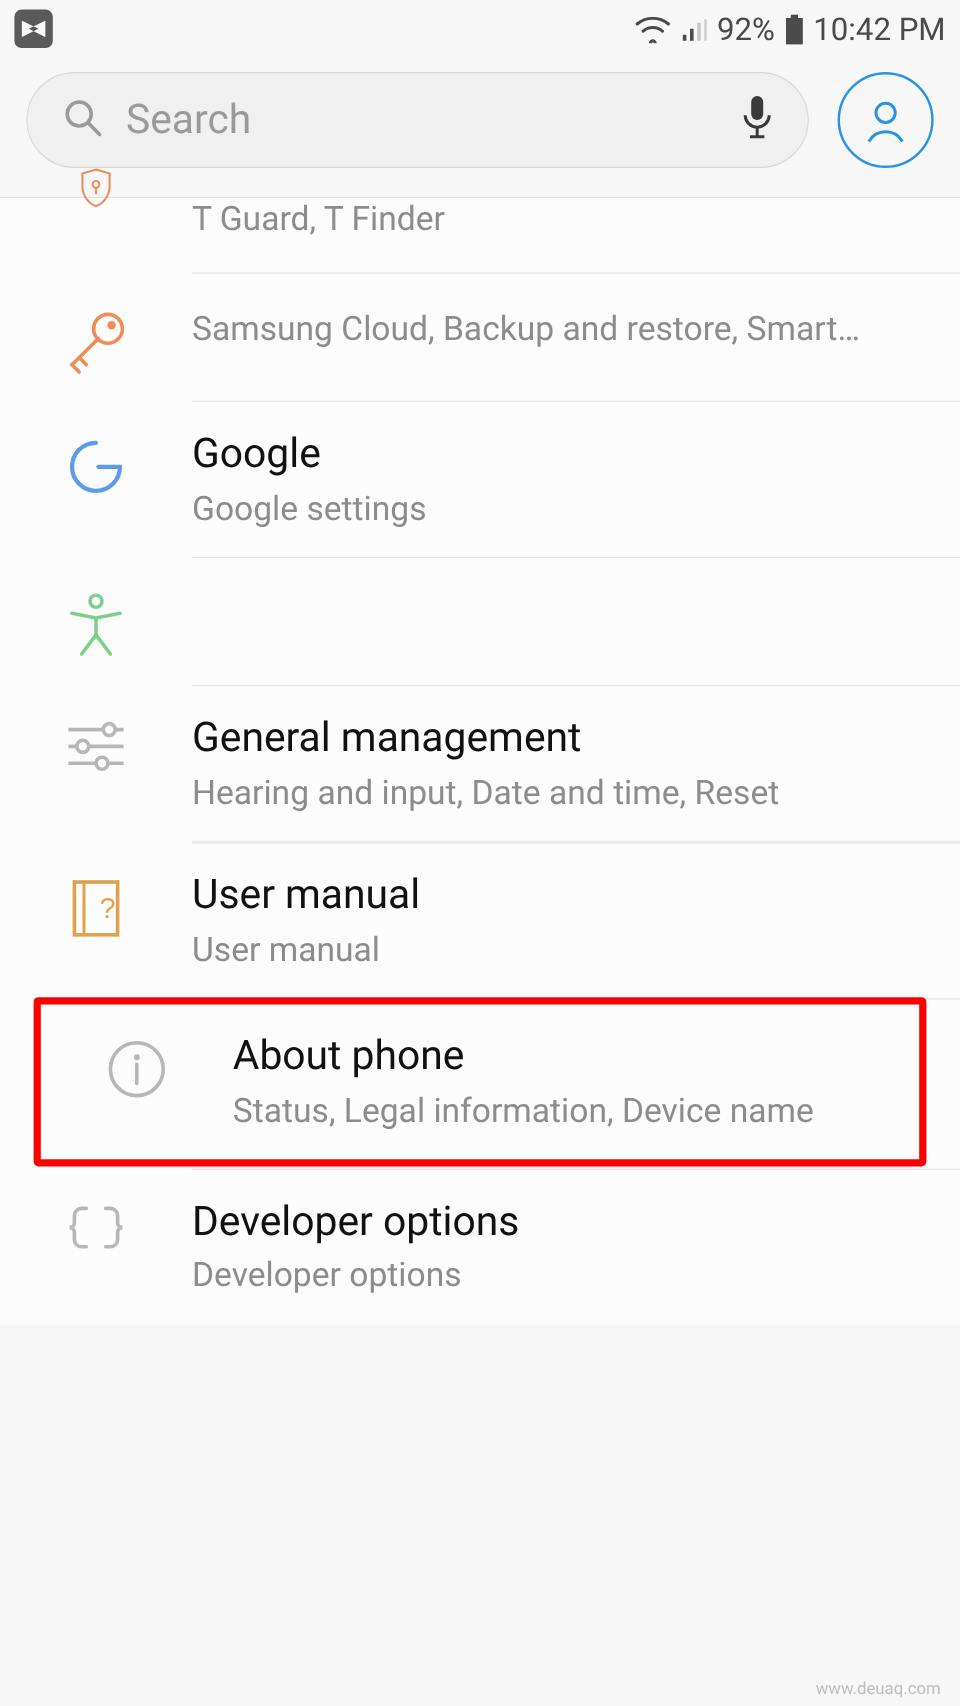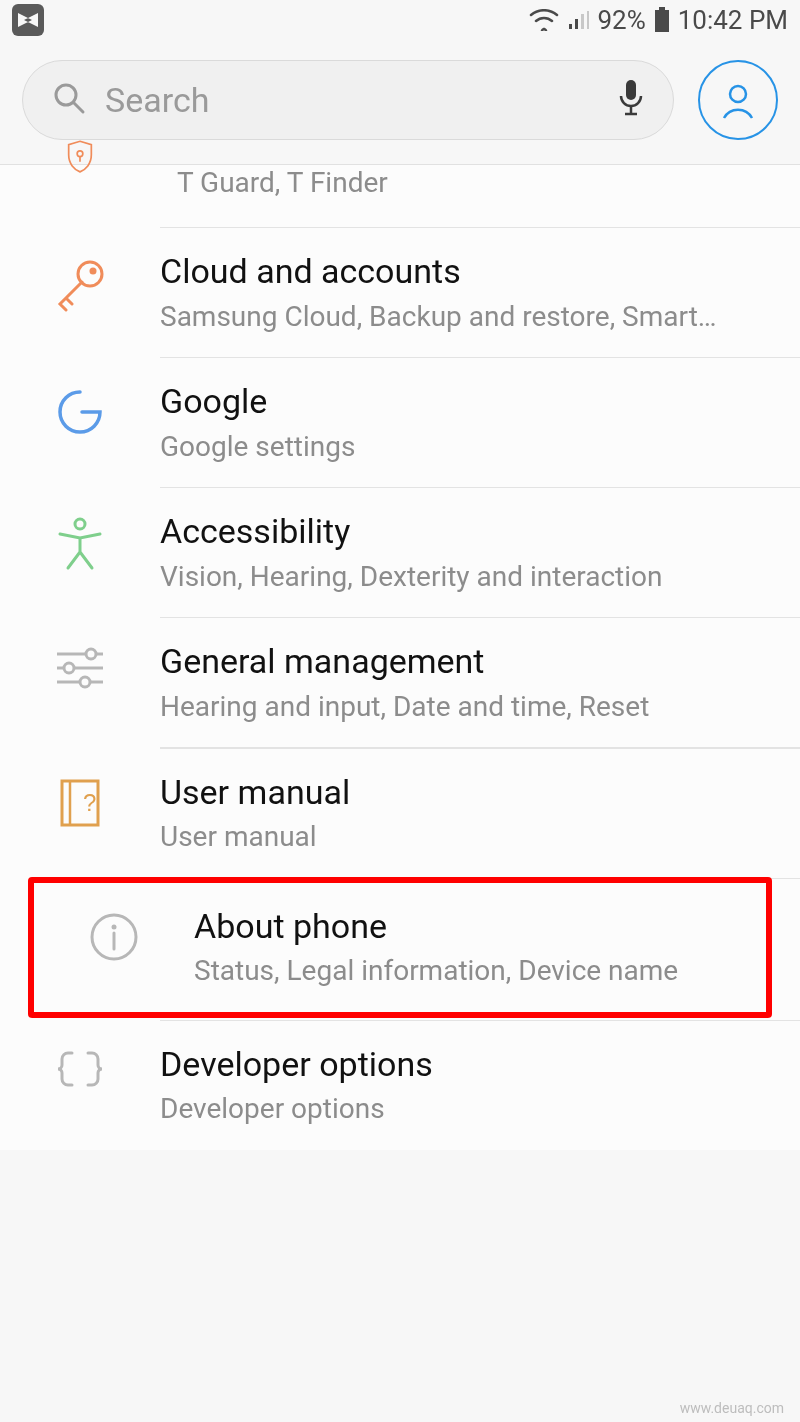--- a/index.html
+++ b/index.html
@@ -7,21 +7,21 @@
     width: 800px;
     height: 1422px;
     background: #f7f7f7;
     font-family: -apple-system, "Segoe UI", Roboto, sans-serif;
     overflow: hidden;
     position: relative;
   }
   .status-bar {
     height: 40px;
     display: flex;
-    align-items: center;
+    align-items: flex-end;
     padding: 0 12px;
     font-size: 26px;
     color: #4a4a4a;
     background: #f7f7f7;
   }
   .status-left { display:flex; align-items:center; gap:6px; }
   .status-right { margin-left: auto; display: flex; align-items: center; gap: 8px; }
   .status-icon { display:inline-flex; align-items:center; justify-content:center; }
   .app-icon {
     width: 32px; height: 32px;
@@ -50,21 +50,21 @@
   }
   .list {
     border-top:1px solid #e1e1e1;
     background:#fcfcfc;
   }
   .item {
     display:flex; align-items:flex-start;
     padding: 22px 0 22px 0;
     position:relative;
   }
-  .item.first { padding-top:0;gap:17px; }
+  .item.first { padding-top:0; }
   .icon-col {
     width:160px; display:flex; align-items:center; justify-content:center;
     padding-top:6px;
   }
   .icon-col svg { display:block; }
   .text-col { flex:1; padding-right:30px; min-width:0; }
   .title {
     font-size:34px; color:#111; font-weight:400; line-height:1.25;
   }
   .subtitle {
@@ -168,21 +168,20 @@
     <div class="icon-col">
       <span>
         <svg width="56" height="56" viewBox="0 0 56 56">
             <circle cx="38" cy="18" r="12" stroke="#f08c5a" stroke-width="3" fill="none"></circle>
             <circle cx="41" cy="15" r="3.5" fill="#f08c5a"></circle>
             <path d="M30 26 L8 48 L14 54 M14 42 L20 48" stroke="#f08c5a" stroke-width="3" fill="none" stroke-linecap="round"></path>
           </svg>
       </span>
     </div>
     <div class="text-col">
-      <div class="title">Cloud and accounts</div>
       <div class="subtitle">Samsung Cloud, Backup and restore, Smart…</div>
     </div>
   </div>
   <div class="divider"></div>
 
   <div class="item">
     <div class="icon-col">
       <span>
         <svg width="52" height="52" viewBox="0 0 52 52">
             <path d="M26 6 A20 20 0 1 0 46 26 H28" stroke="#5b9be8" stroke-width="3.5" fill="none" stroke-linecap="round"></path>
@@ -197,24 +196,20 @@
   <div class="divider"></div>
 
   <div class="item">
     <div class="icon-col">
       <span>
         <svg width="52" height="56" viewBox="0 0 52 56">
             <circle cx="26" cy="8" r="5" stroke="#7fcf8c" stroke-width="3" fill="none"></circle>
             <path d="M6 18 L26 22 L46 18 M26 22 V36 M26 36 L14 52 M26 36 L38 52" stroke="#7fcf8c" stroke-width="3" fill="none" stroke-linecap="round"></path>
           </svg>
       </span>
-    </div>
-    <div class="text-col">
-      <div class="title">Accessibility</div>
-      <div class="subtitle">Vision, Hearing, Dexterity and interaction</div>
     </div>
   </div>
   <div class="divider"></div>
 
   <div class="item">
     <div class="icon-col">
       <span>
         <svg width="54" height="44" viewBox="0 0 54 44">
             <line x1="4" y1="8" x2="50" y2="8" stroke="#b7b7b7" stroke-width="3"></line>
             <circle cx="38" cy="8" r="5" fill="#fcfcfc" stroke="#b7b7b7" stroke-width="3"></circle>

